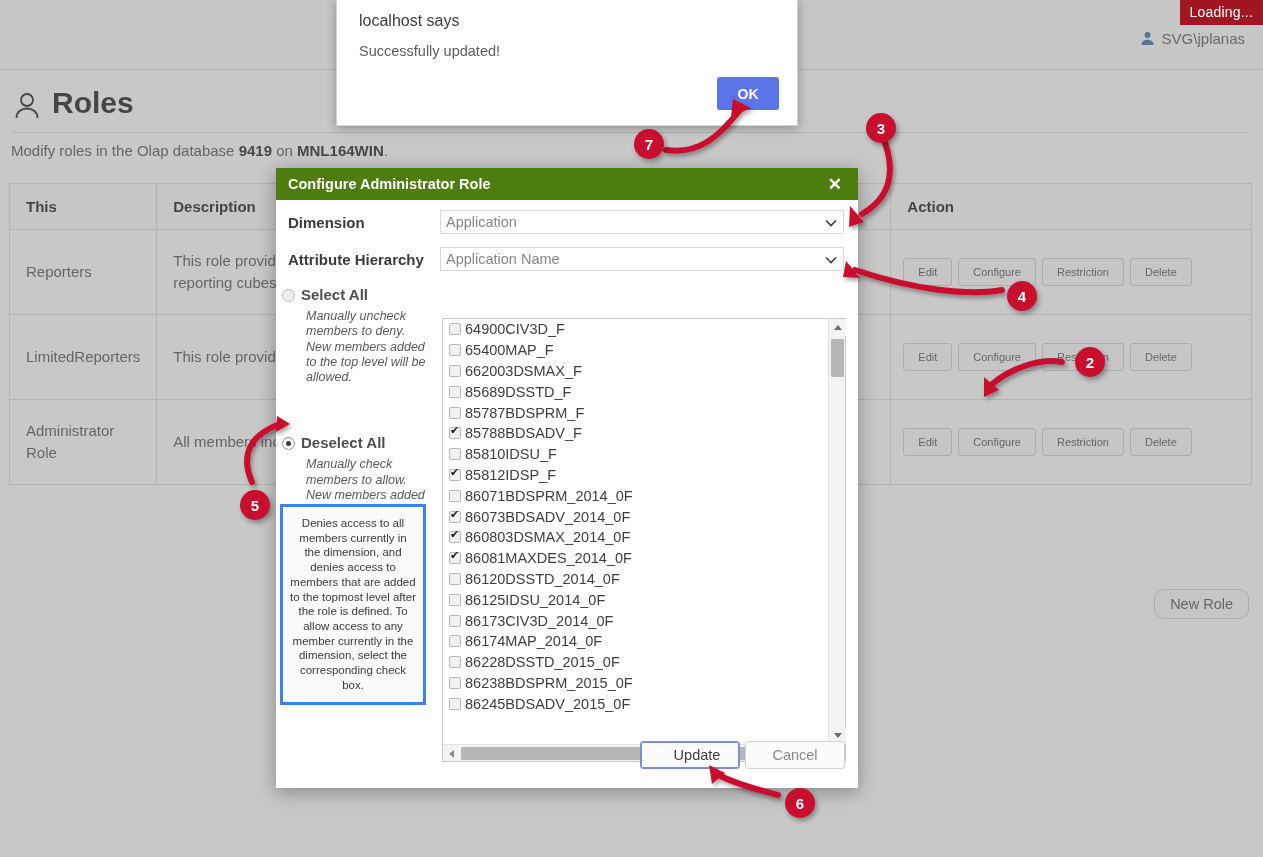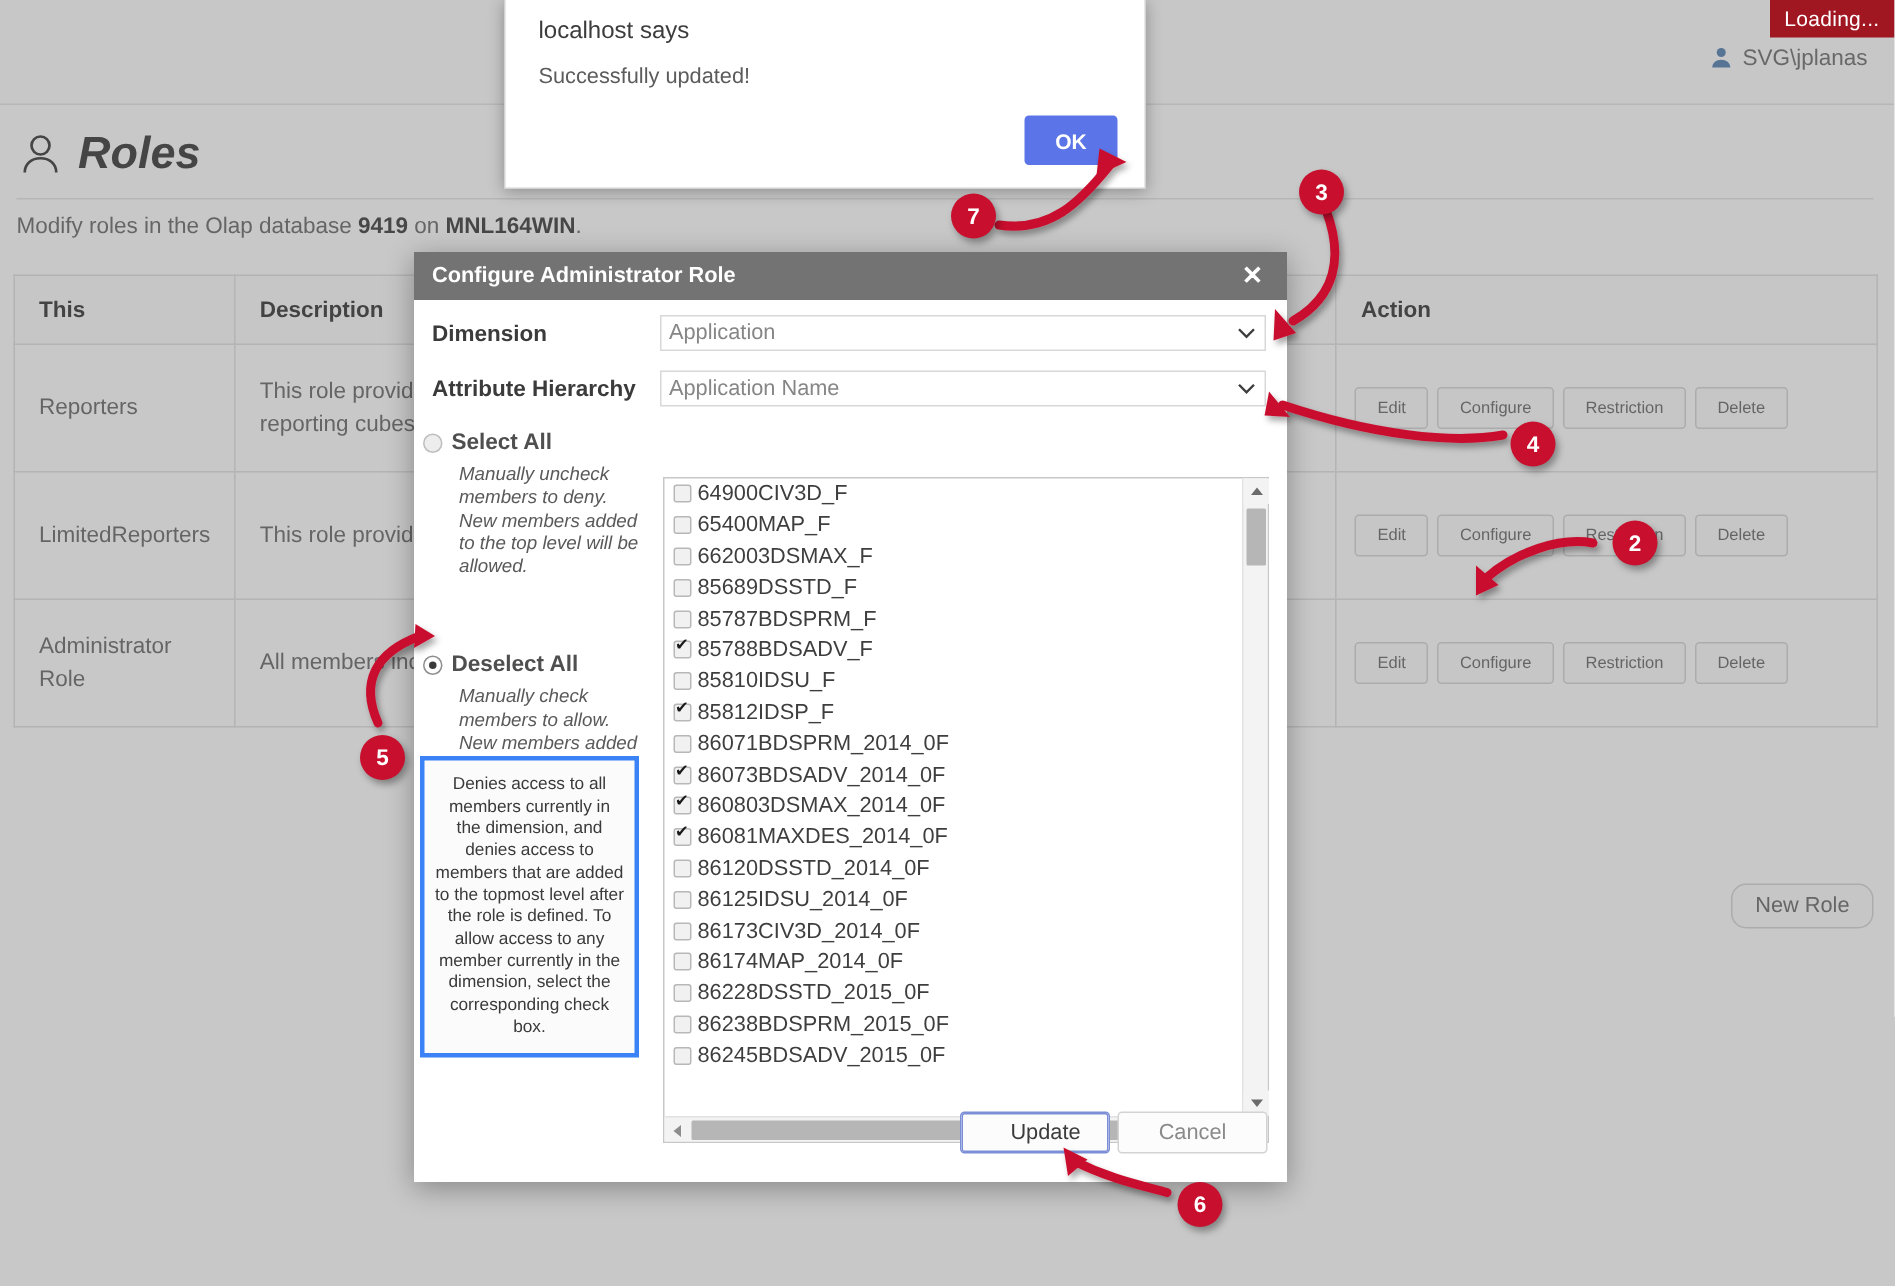--- a/index.html
+++ b/index.html
@@ -35,22 +35,22 @@
     background:#a01722; color:#ffffff;
     font-size:14px; padding:4px 10px 5px 10px;
     letter-spacing:.2px;
     z-index:60;
   }
 
   .page-body { position:absolute; left:0; top:70px; width:1263px; bottom:0; background:#fff; }
 
   .page-title {
     position:absolute; left:14px; top:16px;
-    display:flex; align-items:center; gap:12px;
-    font-size:30px; font-weight:bold; color:#1e1e1e;font-style:italic;
+    display:flex; align-items:flex-end; gap:12px;
+    font-size:30px; font-weight:bold; color:#1e1e1e;
   }
   .page-title svg { display:block; }
 
   .subtitle {
     position:absolute; left:11px; top:72px;
     font-size:15px; color:#555;
   }
   .subtitle b { color:#222; font-weight:bold; }
   .title-rule {
     position:absolute; left:11px; right:14px; top:62px; height:1px; background:#e0e0e0;
@@ -111,21 +111,21 @@
 
   
   #veil {
     position:absolute; inset:0;
     background:rgba(125,125,125,0.42);
     z-index:20;
   }
 
   
   .alert-box {
-    position:absolute; left:336px; top:-1px; width:428px; height:127px;
+    position:absolute; left:336px; top:-1px; width:462px; height:127px;
     background:#ffffff;
     border:1px solid #d2d2d2;
     border-top:none;
     box-shadow:0 2px 10px rgba(0,0,0,.30);
     z-index:70;
   }
   .alert-title {
     position:absolute; left:22px; top:13px;
     font-size:16px; color:#3c3c3c;
   }
@@ -144,21 +144,21 @@
   }
 
   
   .modal {
     position:absolute; left:276px; top:168px; width:582px; height:620px;
     background:#ffffff;
     box-shadow:0 4px 18px rgba(0,0,0,.33);
     z-index:40;
   }
   .modal-head {
-    height:32px; background:#737373;
+    height:32px; background:#4d7c0f;
     color:#ffffff; font-size:14.5px; font-weight:bold;
     display:flex; align-items:center;
     padding:0 12px;
     position:relative;
   }
   .modal-close {
     position:absolute; right:10px; top:50%; transform:translateY(-50%);
     color:#ffffff; font-size:17px; font-weight:bold;
     cursor:pointer; line-height:1;
     background:none; border:none; font-family:"Liberation Sans", sans-serif;

